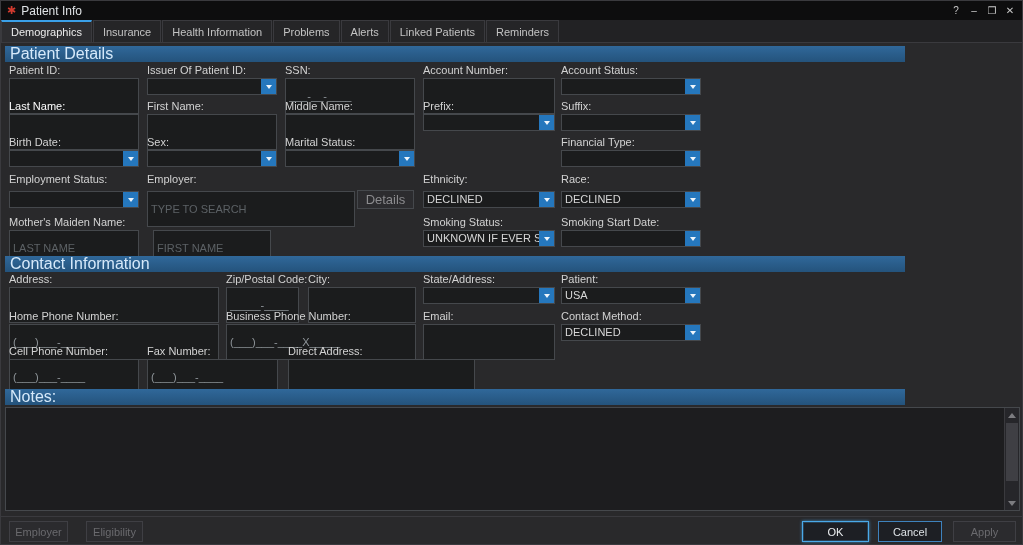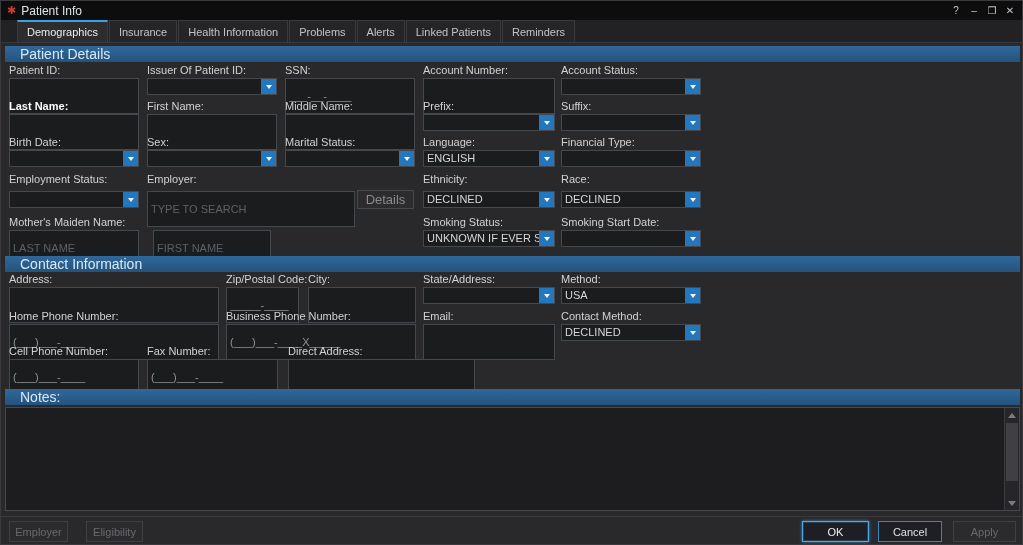--- a/index.html
+++ b/index.html
@@ -8,31 +8,31 @@
   .window{position:relative;width:1023px;height:545px;background:#29292b;border:1px solid #3a3a3e;overflow:hidden}
 
   
   .titlebar{position:absolute;left:0;top:0;right:0;height:19px;background:#0d0d0e;display:flex;align-items:center;padding:0 3px}
   .app-icon{color:#d23b2f;font-size:11px;line-height:11px;margin:0 5px 0 3px}
   .title{color:#dfe3e6;font-size:12px}
   .wctrls{margin-left:auto;display:flex;align-items:center}
   .wbtn{width:18px;height:15px;color:#c8c8c8;font-size:10px;display:flex;align-items:center;justify-content:center;cursor:default}
 
   
-  .tabbar{position:absolute;left:0;top:19px;right:0;height:23px;background:#222224;display:flex;align-items:stretch;padding-left:16px;border-bottom:1px solid #3a3a3e}
+  .tabbar{position:absolute;left:0;top:19px;right:0;height:23px;background:#222224;display:flex;align-items:stretch;padding-left:0;border-bottom:1px solid #3a3a3e}
   .tab{padding:0 9px;font-size:11px;color:#c3c3c3;display:flex;align-items:center;background:#252527;border:1px solid #3a3a3e;border-bottom:none;margin-right:1px;white-space:nowrap}
   .tab.active{background:#2d2d30;border-top:2px solid #3aa0e8;color:#ececec}
 
   
-  .secbar{position:absolute;left:4px;width:1015px;height:16px;background:linear-gradient(180deg,#30689a,#24537c);color:#d6e9fa;font-size:14px;line-height:16px;padding-left:15px}
+  .secbar{position:absolute;left:4px;width:900px;height:16px;background:linear-gradient(180deg,#30689a,#24537c);color:#d6e9fa;font-size:16px;line-height:16px;padding-left:5px}
 
   
   .fld,.fldc{position:absolute}
   .lbl{display:block;font-size:11px;color:#d2d2d2;height:13px;line-height:13px;margin-bottom:1px;white-space:nowrap}
-  .lbl.b{font-weight:bold;color:#fdfdfd}
+  .lbl.b{font-weight:normal;color:#fdfdfd}
   .gap .lbl{margin-bottom:5px}
   .tin{display:block;height:17px;width:100%;background:#1b1c1d;border:1px solid #45484c;color:#d8d8d8;font-size:11px;padding:17px 3px;font-family:"Liberation Sans",sans-serif;outline:none}
   .tin::placeholder{color:#5c6165;opacity:1}
   .tin.mask{color:#8f959a}
   .combo{display:flex;height:17px;border:1px solid #45484c;background:#1b1c1d;width:100%}
   .ctext{flex:1;font-size:11px;color:#d8d8d8;line-height:15px;padding:0 3px;overflow:hidden;white-space:nowrap}
   .cbtn{width:15px;background:#2577bd;display:flex;align-items:center;justify-content:center}
   .arr{width:0;height:0;border-left:3px solid transparent;border-right:3px solid transparent;border-top:4px solid #eef5fb}
 
   .btn-details{position:absolute;left:356px;top:189px;width:57px;height:19px;background:#2c2c2f;border:1px solid #45484c;color:#8b8b8e;font-size:13px;display:flex;align-items:center;justify-content:center}
@@ -162,29 +162,20 @@
   </div>
   <div class="fld" style="left:284px;top:135px;width:130px">
     <span class="lbl">Marital Status:</span>
     <div class="combo">
       <div class="ctext"></div>
       <div class="cbtn">
           <i class="arr"></i>
         </div>
     </div>
   </div>
-  <div class="fld" style="left:422px;top:135px;width:132px">
-    <span class="lbl">Language:</span>
-    <div class="combo">
-      <div class="ctext">ENGLISH</div>
-      <div class="cbtn">
-          <i class="arr"></i>
-        </div>
-    </div>
-  </div>
   <div class="fld" style="left:560px;top:135px;width:140px">
     <span class="lbl">Financial Type:</span>
     <div class="combo">
       <div class="ctext"></div>
       <div class="cbtn">
           <i class="arr"></i>
         </div>
     </div>
   </div>
 
@@ -264,21 +255,21 @@
   <div class="fld" style="left:422px;top:272px;width:132px">
     <span class="lbl">State/Address:</span>
     <div class="combo">
       <div class="ctext"></div>
       <div class="cbtn">
           <i class="arr"></i>
         </div>
     </div>
   </div>
   <div class="fld" style="left:560px;top:272px;width:140px">
-    <span class="lbl">Method:</span>
+    <span class="lbl">Patient:</span>
     <div class="combo">
       <div class="ctext">USA</div>
       <div class="cbtn">
           <i class="arr"></i>
         </div>
     </div>
   </div>
 
   <div class="fld" style="left:8px;top:309px;width:210px">
     <span class="lbl">Home Phone Number:</span>

